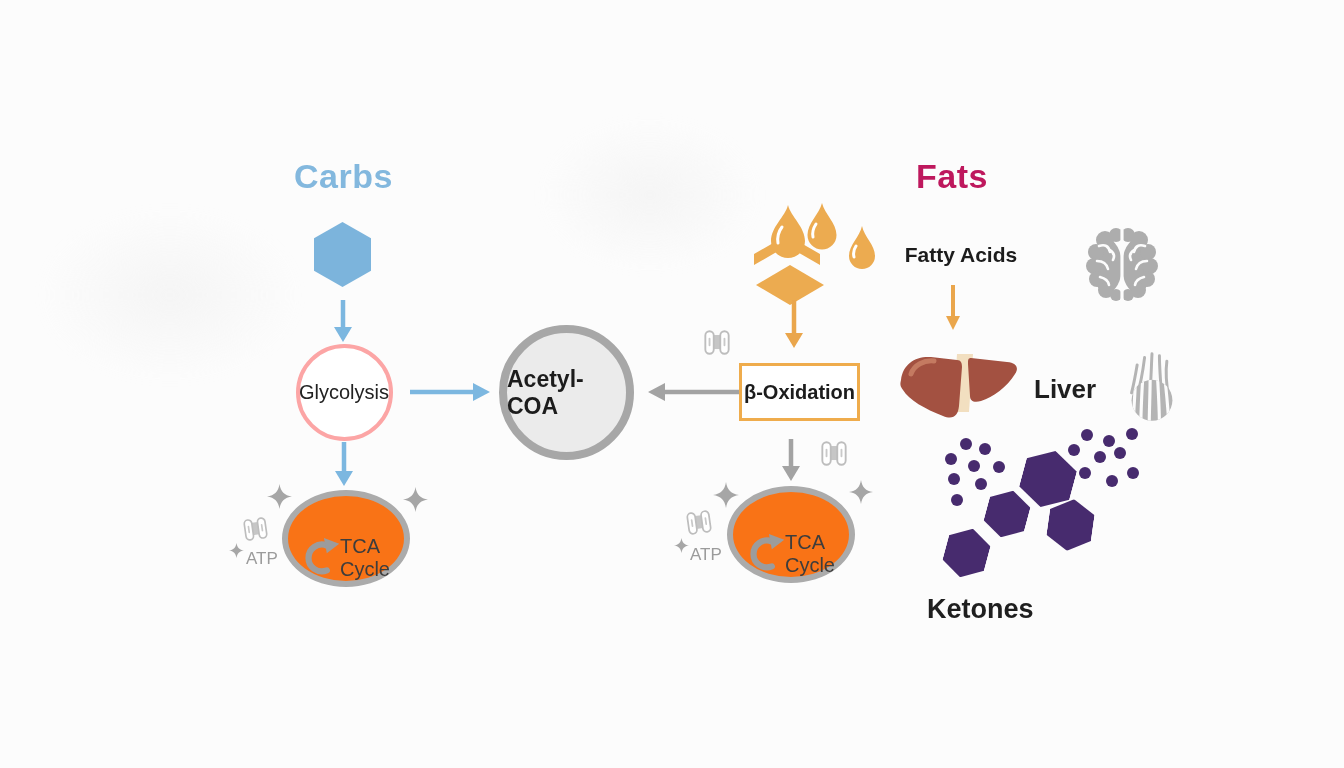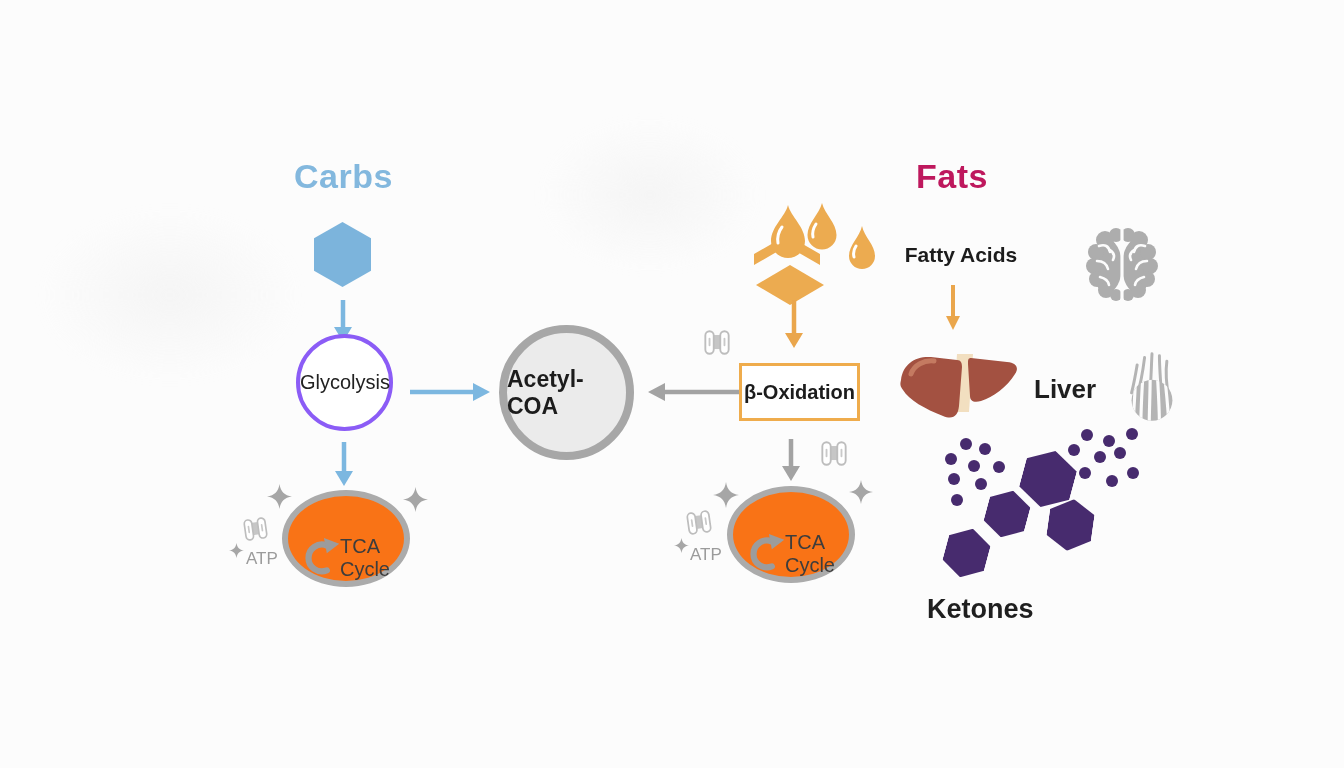--- a/index.html
+++ b/index.html
@@ -19,23 +19,23 @@
   .heading-fats{left:916px;top:157px;color:#be185d;}
   
   .hex{position:absolute;clip-path:polygon(50% 0%,100% 25%,100% 75%,50% 100%,0% 75%,0% 25%);}
   .glucose-hex{left:314px;top:222px;width:57px;height:65px;background:#7cb4dc;}
   .ketone-hex{background:#472b6e;}
   .khex1{left:1022px;top:450px;width:52px;height:58px;transform:rotate(15deg);}
   .khex2{left:986px;top:490px;width:42px;height:48px;transform:rotate(15deg);}
   .khex3{left:1048px;top:499px;width:45px;height:52px;transform:rotate(8deg);}
   .khex4{left:945px;top:528px;width:43px;height:50px;transform:rotate(15deg);}
   
-  .glycolysis-circle{position:absolute;left:296px;top:334px;width:89px;height:89px;
-    border:4px solid #8b5cf6;border-radius:50%;background:#ffffff;
-    display:flex;align-items:center;justify-content:flex-start;}
+  .glycolysis-circle{position:absolute;left:296px;top:344px;width:89px;height:89px;
+    border:4px solid #fca5a5;border-radius:50%;background:#ffffff;
+    display:flex;align-items:center;justify-content:flex-end;}
   .glycolysis-circle span{font-size:20px;font-weight:500;color:#222;}
   .acetyl-circle{position:absolute;left:499px;top:325px;width:119px;height:119px;
     border:8px solid #a7a7a7;border-radius:50%;background:#ebebeb;
     display:flex;align-items:center;justify-content:center;}
   .acetyl-circle span{font-size:23px;font-weight:700;color:#1c1c1c;}
   .beta-box{position:absolute;left:739px;top:363px;width:115px;height:52px;
     border:3px solid #efac4c;background:#ffffff;
     display:flex;align-items:center;justify-content:center;}
   .beta-box span{font-size:20px;font-weight:600;color:#1c1c1c;text-align:center;}
   

